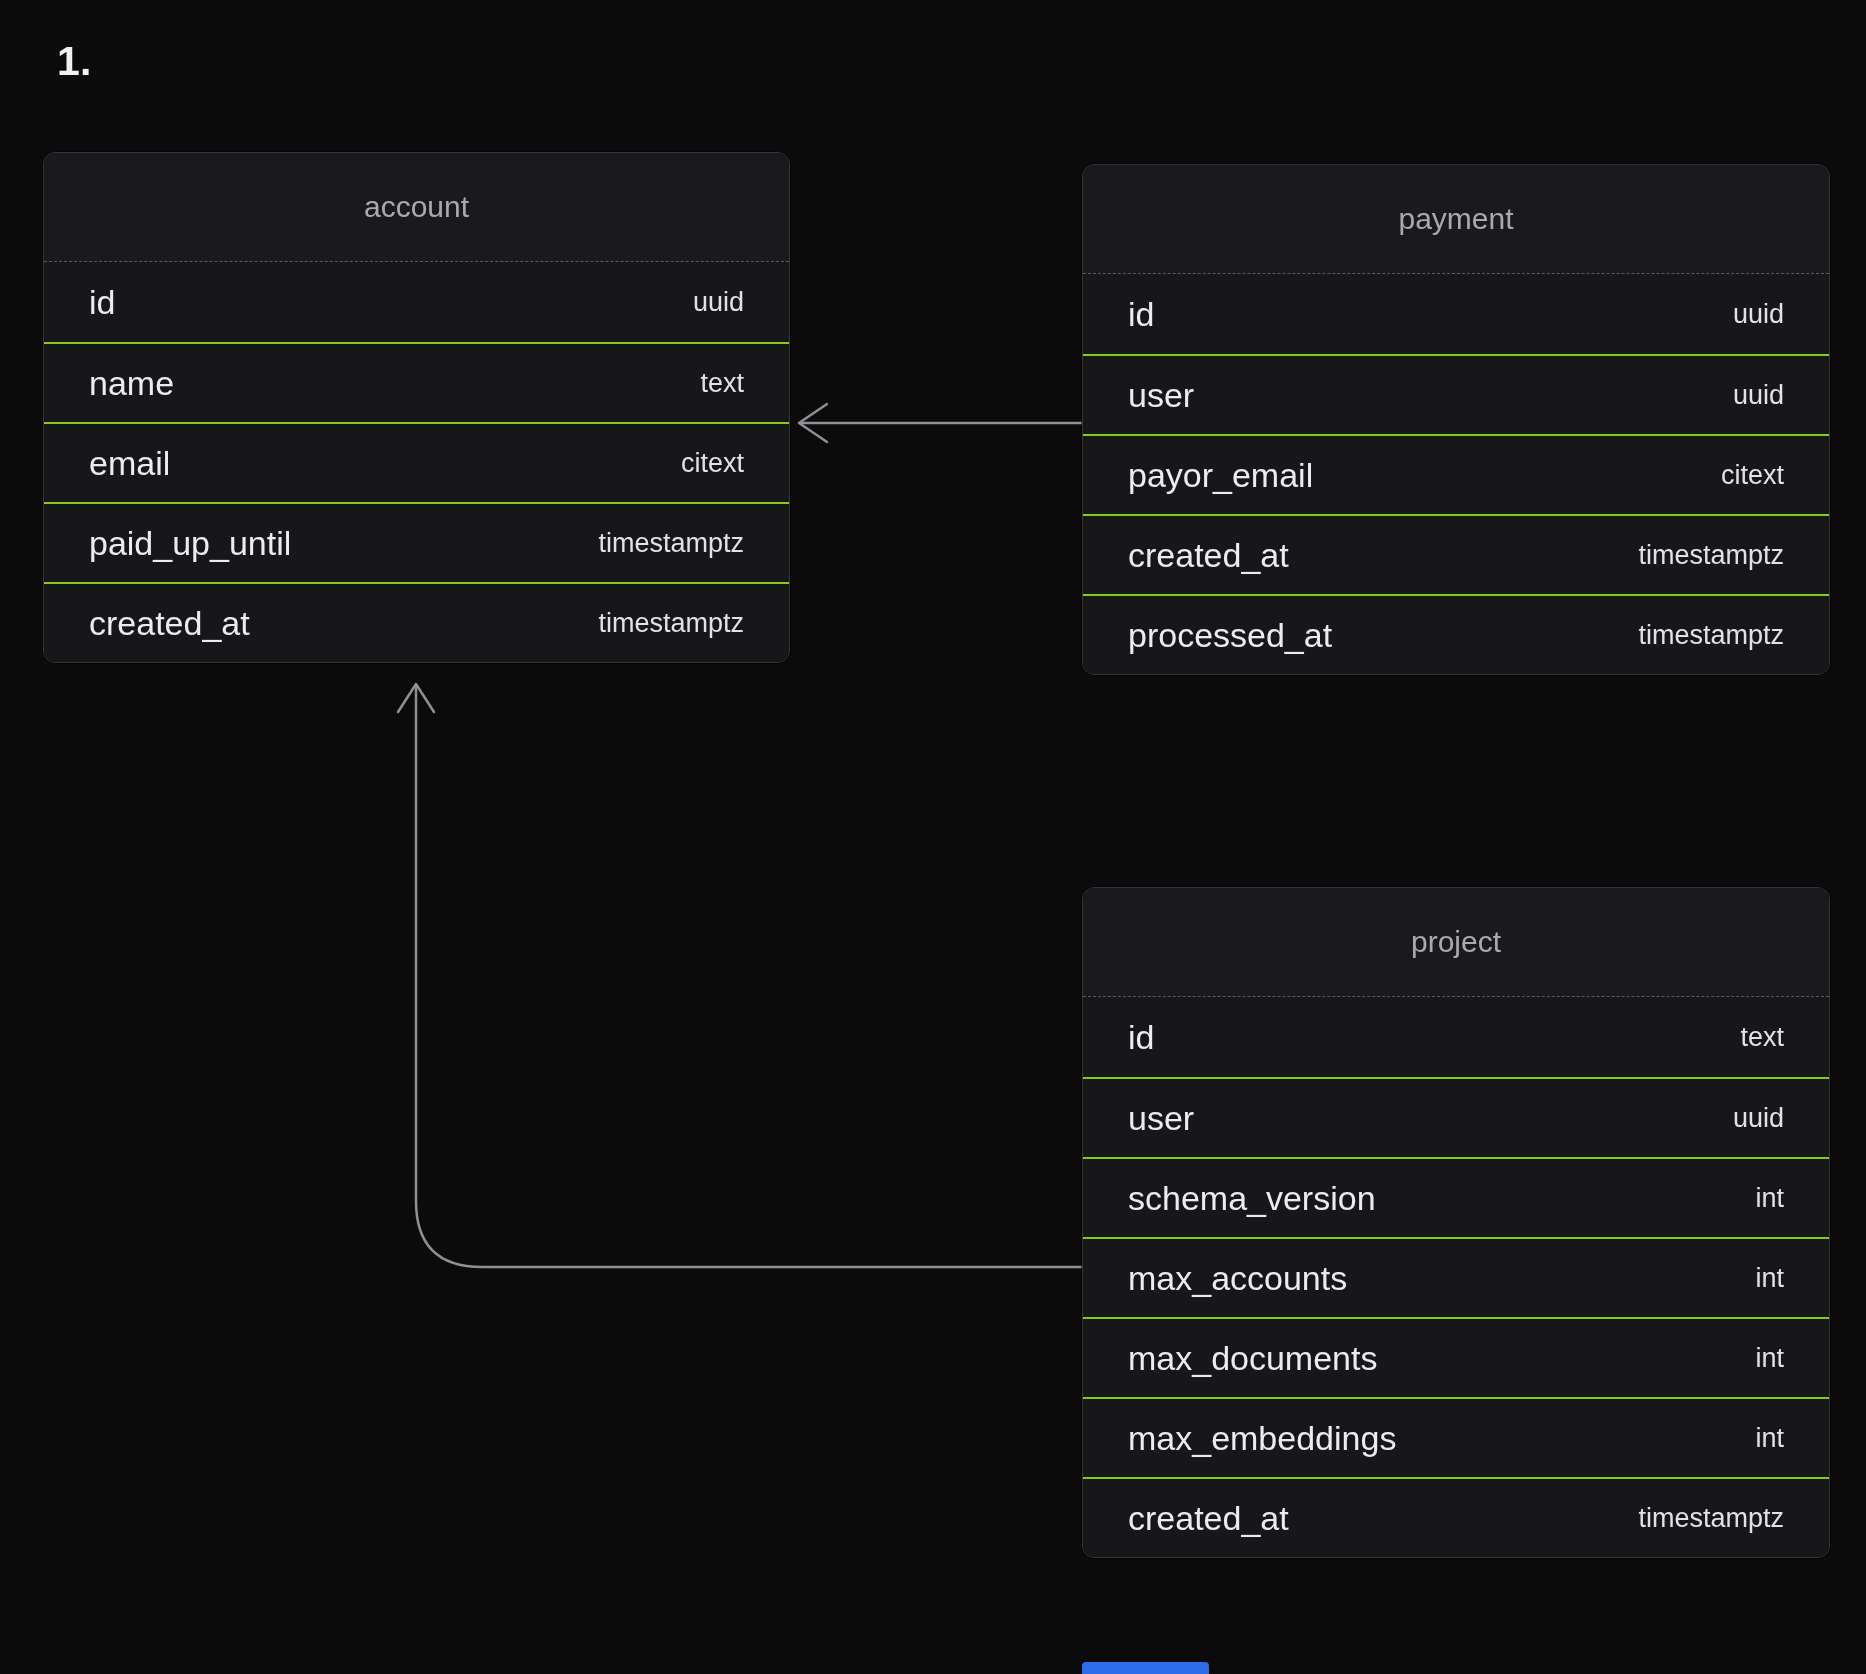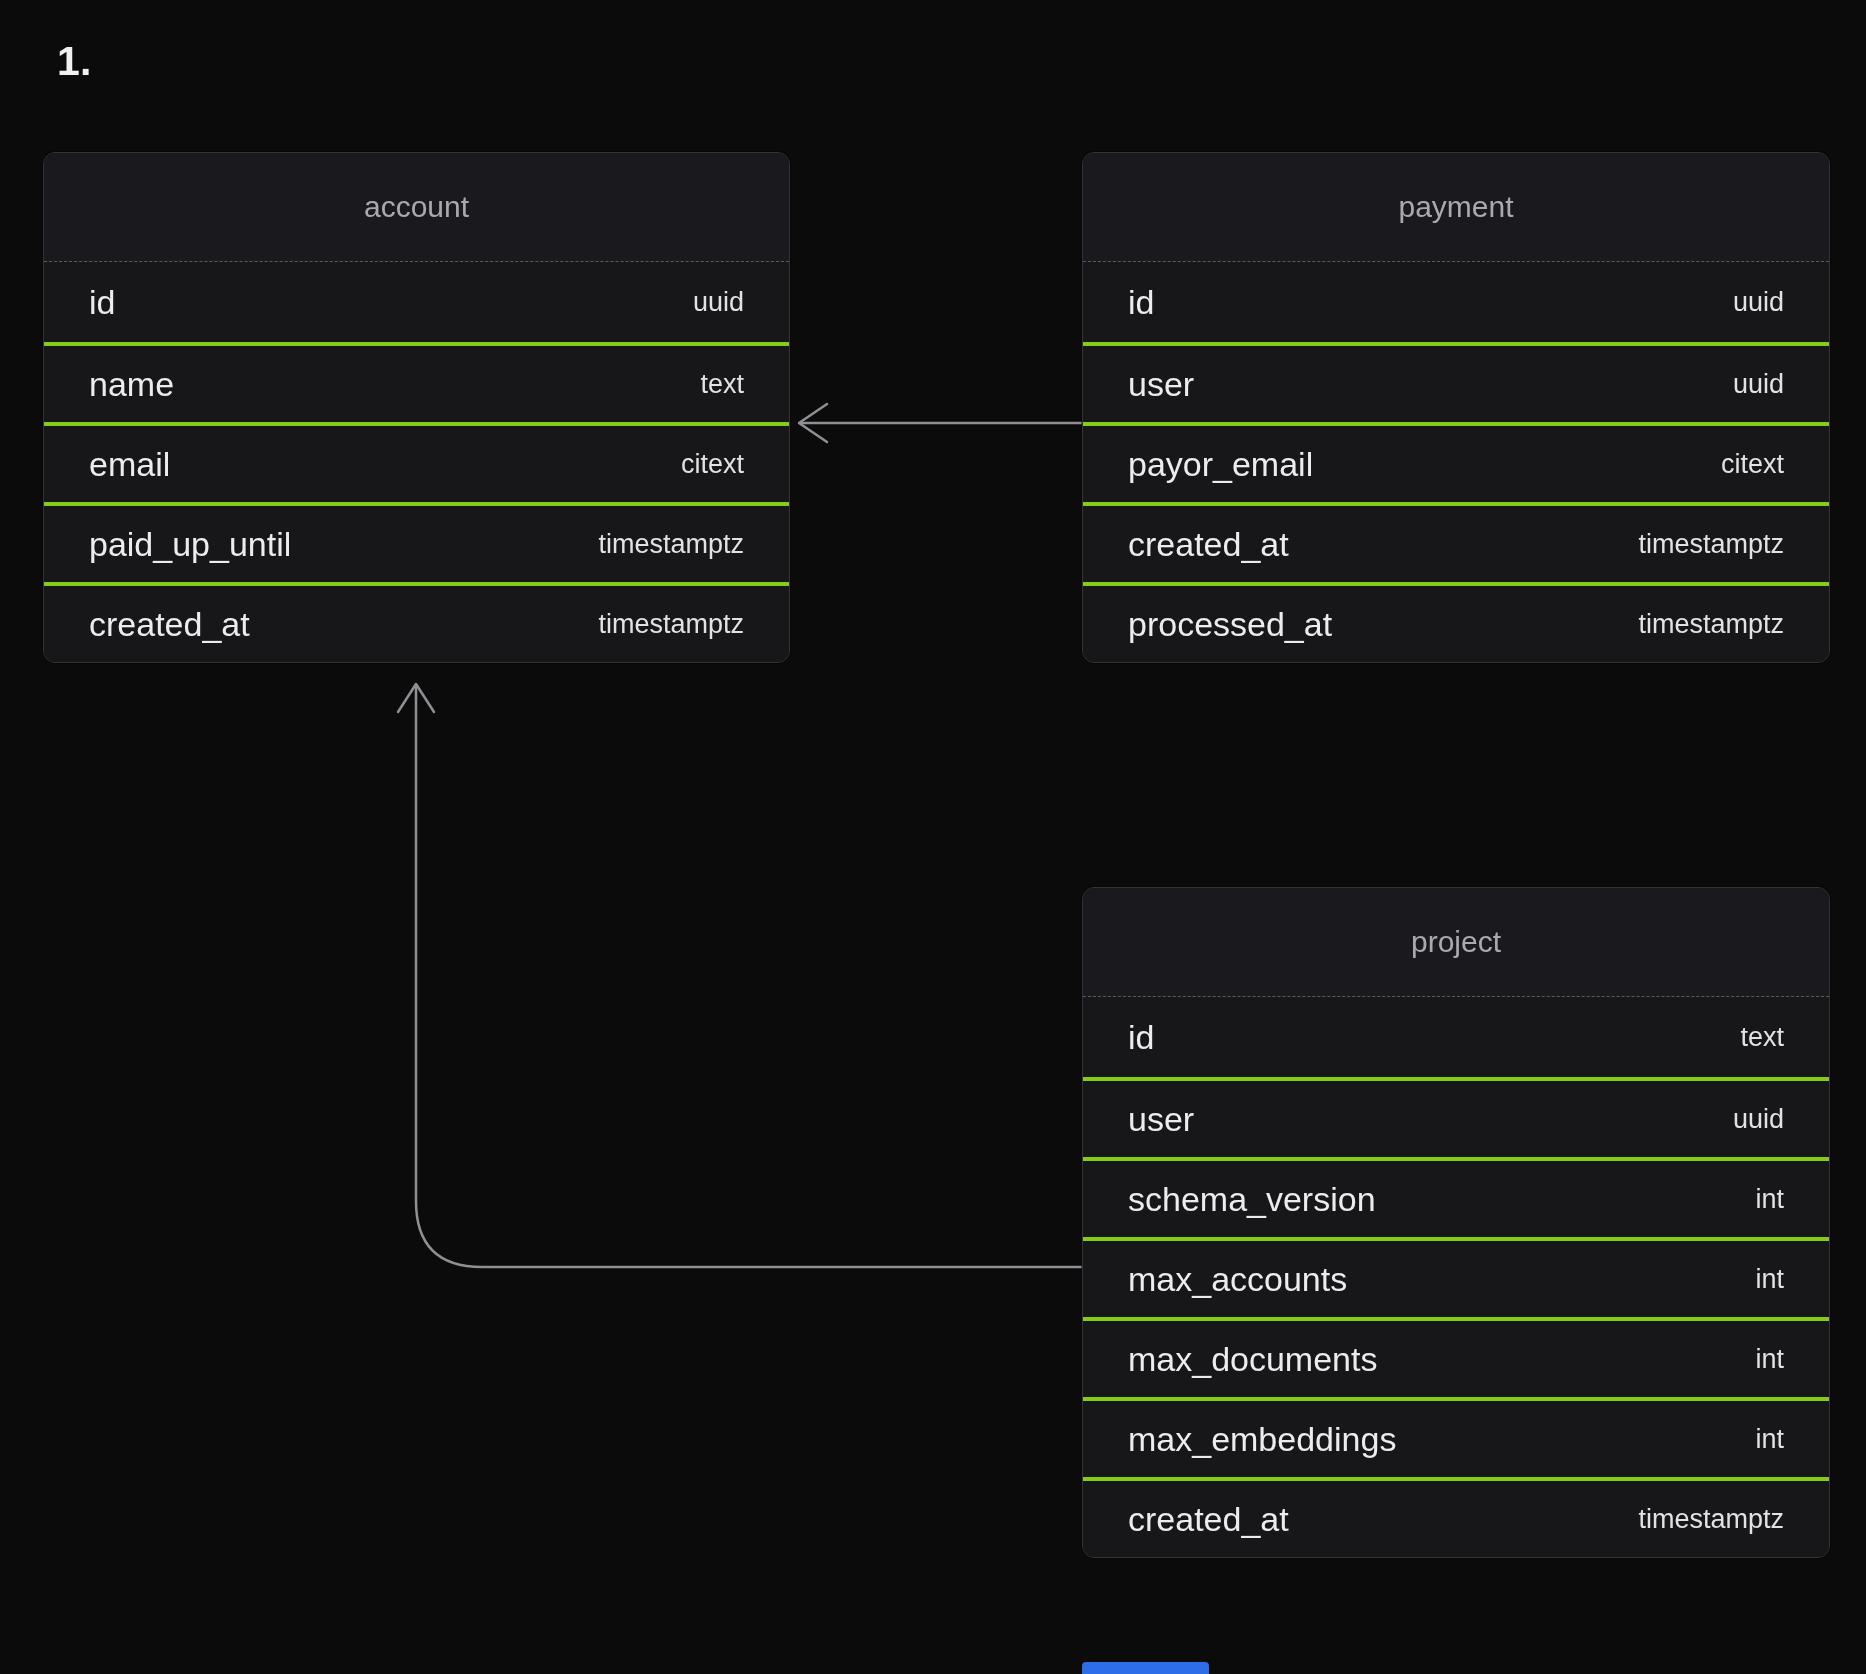--- a/index.html
+++ b/index.html
@@ -25,21 +25,21 @@
 
   .table-card {
     position: absolute;
     background: #18181b;
     border: 1px solid #333338;
     border-radius: 12px;
     overflow: hidden;
     box-shadow: 0 0 0 1px rgba(0,0,0,0.4);
   }
   .card-account { left: 43px;  top: 152px; width: 747px; }
-  .card-payment { left: 1082px; top: 152px; width: 748px; }
+  .card-payment { left: 1082px; top: 164px; width: 748px; }
   .card-project { left: 1082px; top: 887px; width: 748px; }
 
   .card-header {
     height: 109px;
     display: flex;
     align-items: center;
     justify-content: center;
     font-size: 30px;
     color: #a9a9b0;
     background: #1a1a1e;
@@ -47,21 +47,21 @@
   }
 
   .rows { display: block; }
   .field-row {
     height: 80px;
     display: flex;
     align-items: center;
     justify-content: space-between;
     padding: 0 45px;
     background: #17171a;
-    border-top: 4px solid #84cc16;
+    border-top: 2px solid #84cc16;
   }
   .field-row:first-child { border-top: none; }
   .field-name { font-size: 34px; color: #ececef; }
   .field-type { font-size: 27px; color: #e2e2e6; }
 
   .connector-layer {
     position: absolute; inset: 0;
     width: 1866px; height: 1674px;
     pointer-events: none;
   }

